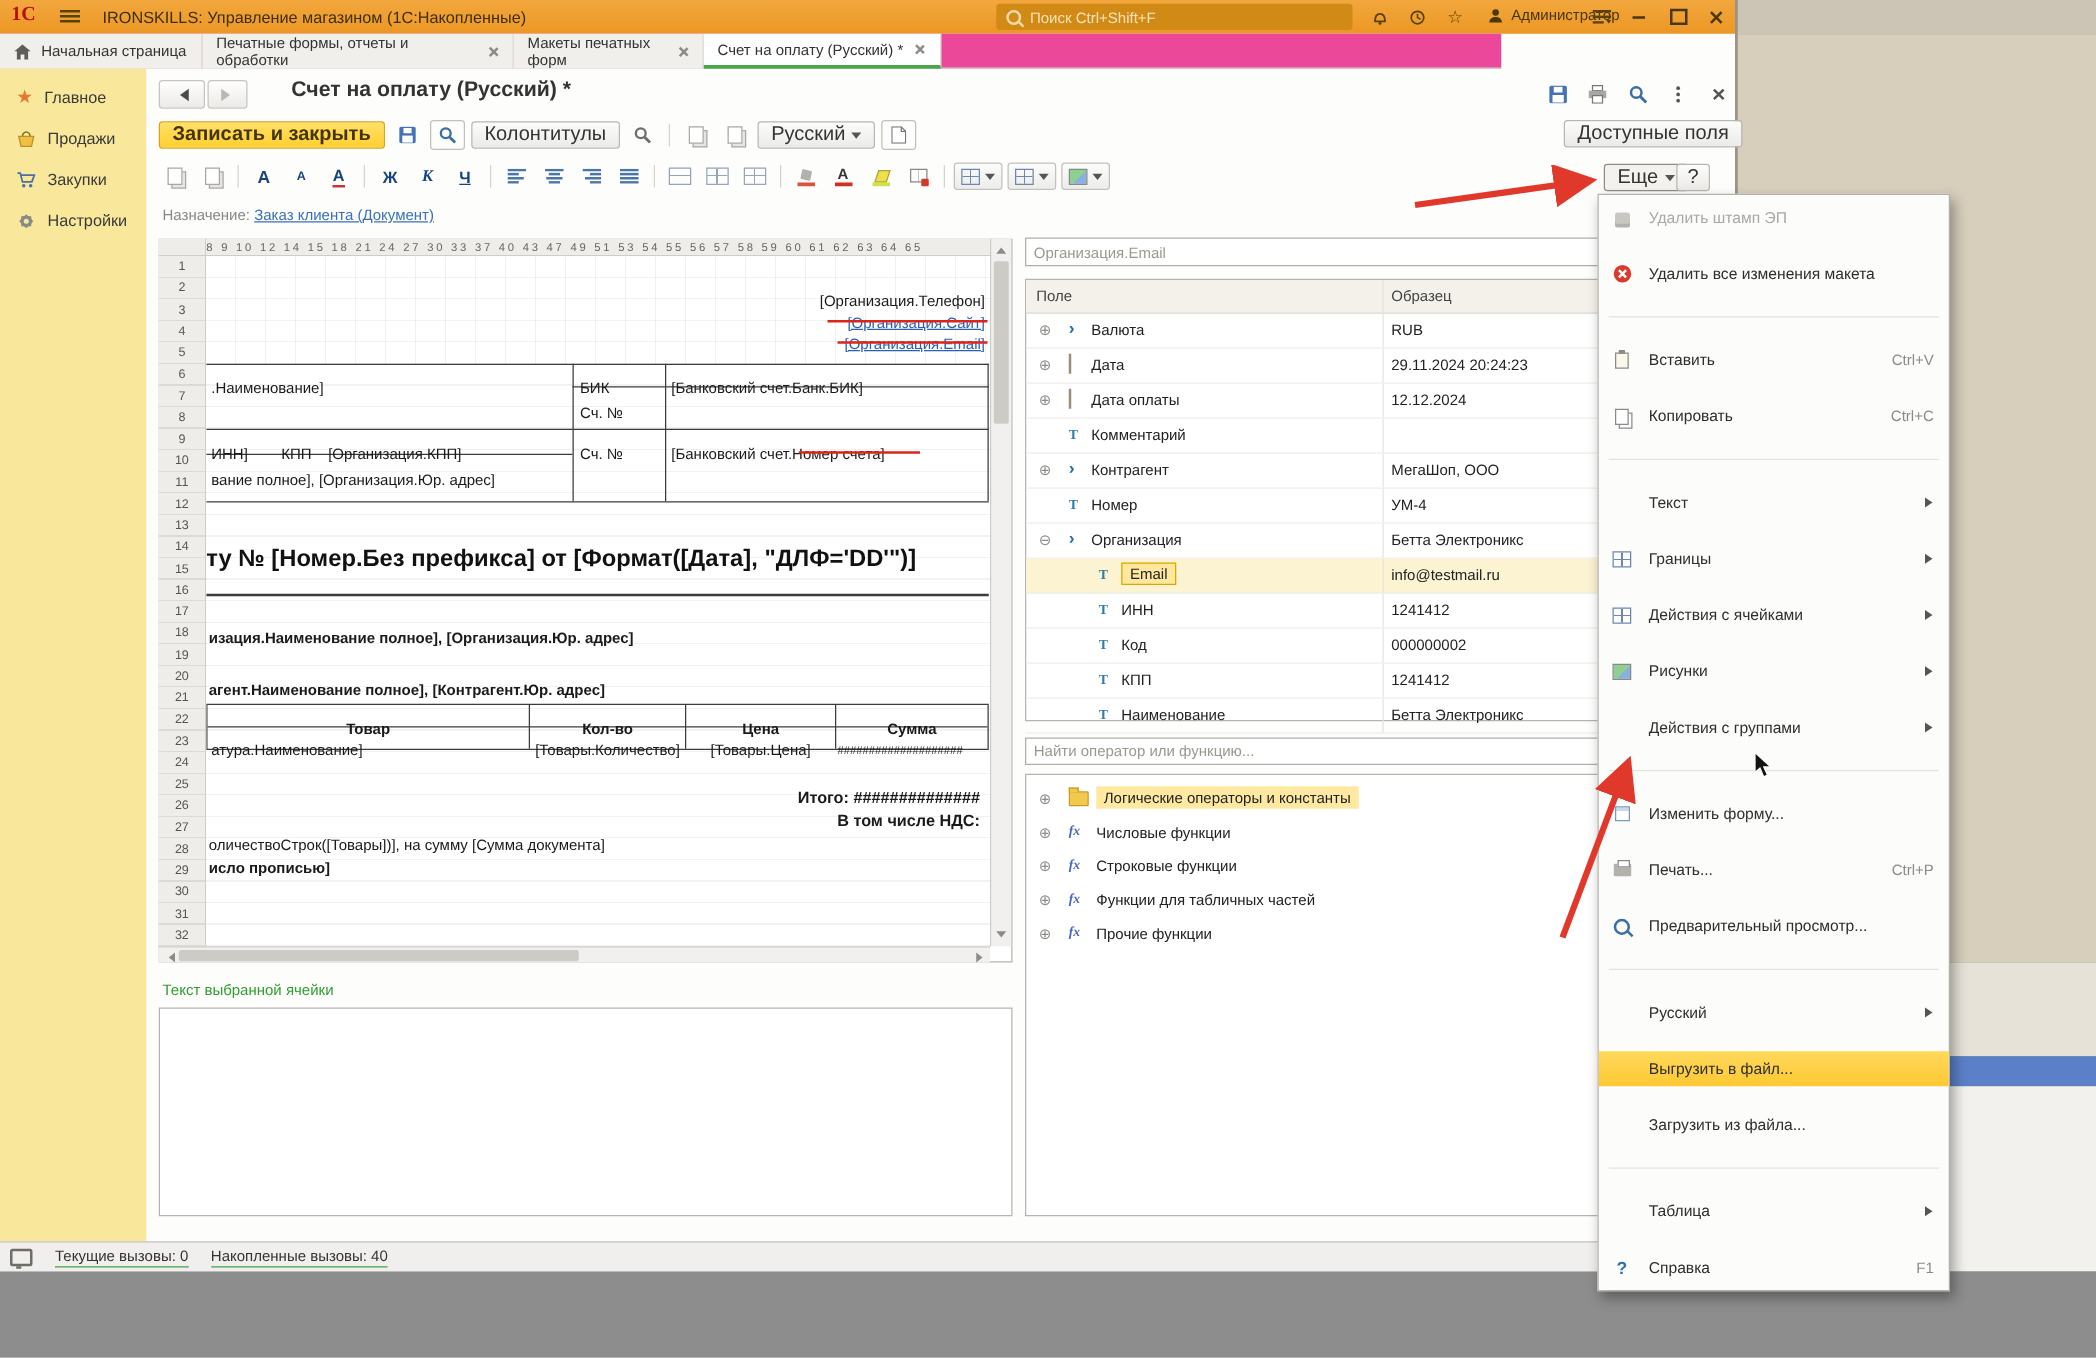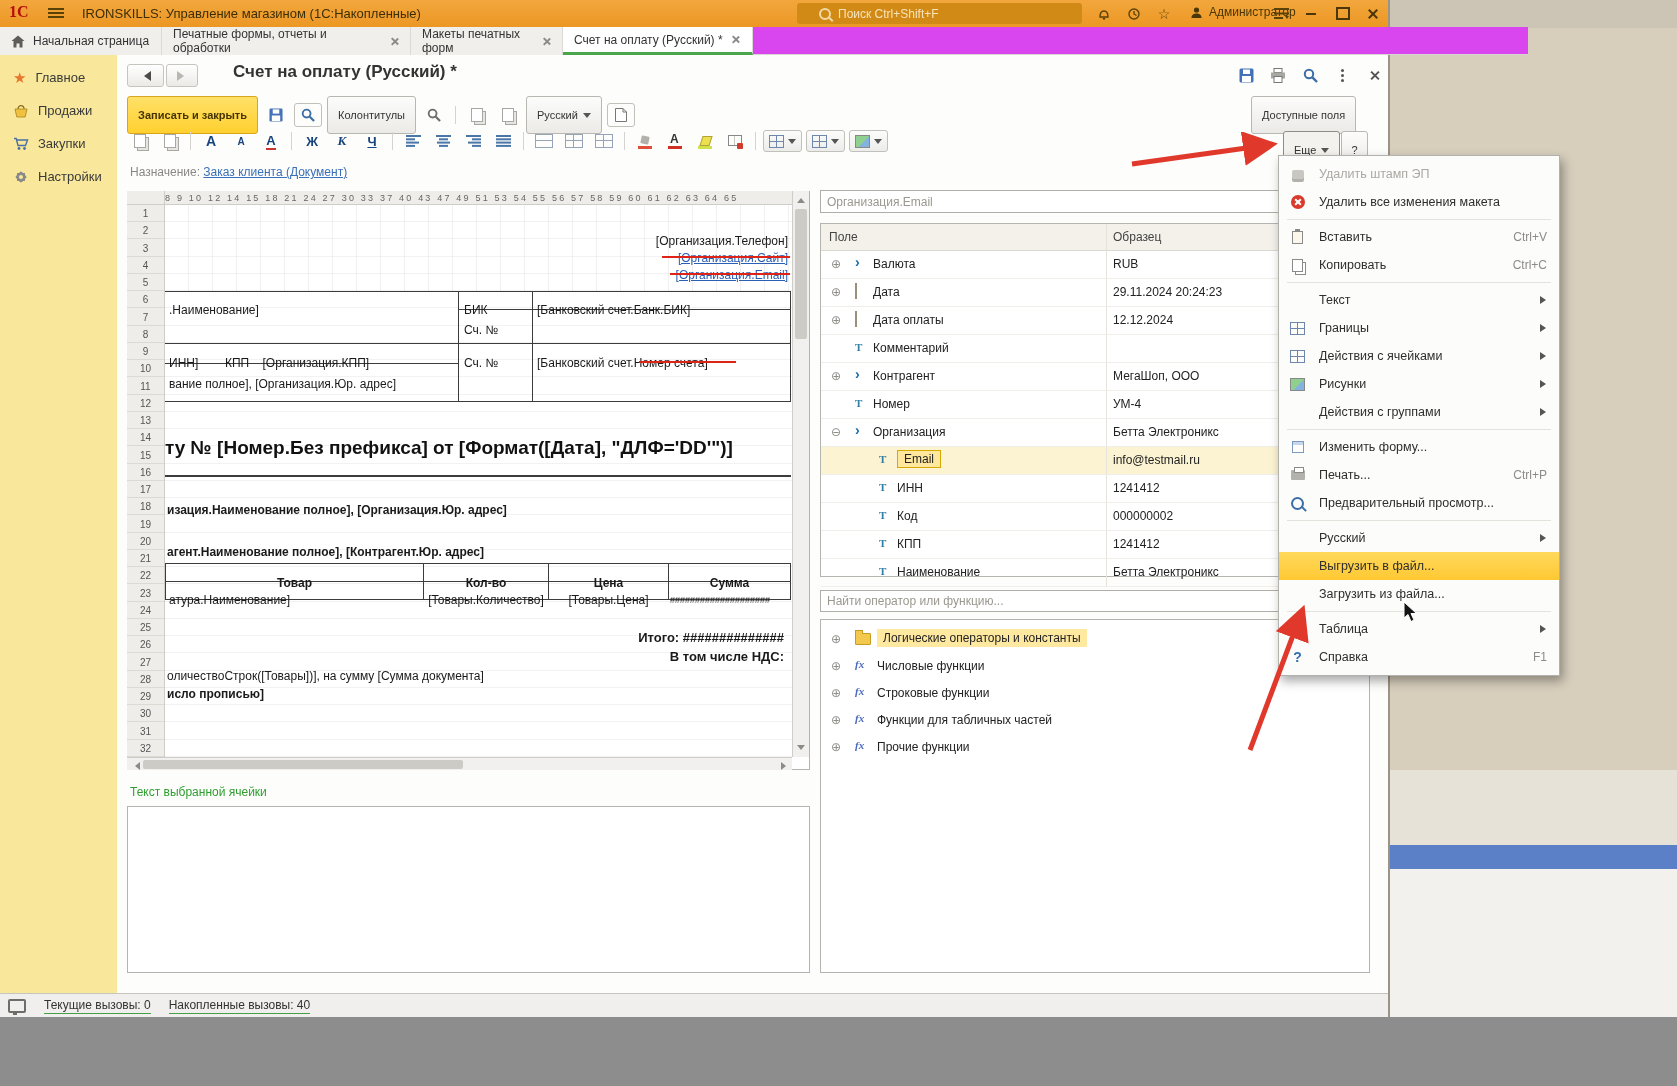--- a/index.html
+++ b/index.html
@@ -11,34 +11,34 @@
   
   .mainbg{position:absolute;left:0;top:0;width:1388px;height:1017px;background:#fdfdfc;}
   .win-edge{position:absolute;left:1388px;top:0;width:2px;height:1017px;background:#9b9386;}
 
   
   .titlebar{position:absolute;left:0;top:0;width:1388px;height:27px;background:linear-gradient(#f2a73d,#ec9724);}
   .tb-logo{position:absolute;left:9px;top:3px;font-size:16px;font-weight:bold;color:#b50f0f;font-family:"Liberation Serif",serif;}
   .tb-ham{position:absolute;left:48px;top:8px;width:16px;height:11px;}
   .tb-ham i{display:block;height:2px;background:#5a4206;margin-bottom:2px;}
   .tb-title{position:absolute;left:82px;top:6px;font-size:13px;color:#3d2e07;}
-  .tb-search{position:absolute;left:797px;top:3px;width:285px;height:21px;background:#d28a17;border-radius:3px;color:#f8e3b8;display:flex;align-items:center;gap:7px;padding:0 22px;box-sizing:border-box;}
+  .tb-search{position:absolute;left:797px;top:3px;width:285px;height:21px;background:#d28a17;border-radius:3px;color:#f8e3b8;display:flex;align-items:center;gap:7px;padding:0 8px;box-sizing:border-box;}
   .tb-zoomlight{width:8px;height:8px;border:2px solid #f3d9a6;border-radius:50%;position:relative;flex:0 0 auto;}
   .tb-zoomlight::after{content:"";position:absolute;width:2px;height:5px;background:#f3d9a6;right:-3px;bottom:-4px;transform:rotate(-45deg);}
   .tb-ic{position:absolute;top:4px;width:22px;height:19px;display:flex;align-items:center;justify-content:center;color:#5a4206;}
   .tb-user{position:absolute;left:1190px;top:5px;display:flex;align-items:center;gap:6px;color:#4a3606;font-size:12px;}
   .wbtn{position:absolute;top:0;width:30px;height:27px;display:flex;align-items:center;justify-content:center;}
   .min-g{width:10px;height:2px;background:#4a3606;}
   .max-g{width:10px;height:9px;border:2px solid #4a3606;}
   .x-g{position:relative;width:12px;height:12px;}
   .x-g::before,.x-g::after{content:"";position:absolute;left:5px;top:0;width:2px;height:12px;background:#4a3606;}
   .x-g::before{transform:rotate(45deg);} .x-g::after{transform:rotate(-45deg);}
 
   
-  .tabbar{position:absolute;left:0;top:27px;width:1528px;height:28px;background:#d946ef;border-bottom:1px solid #d8d6d2;box-sizing:border-box;}
+  .tabbar{position:absolute;left:0;top:27px;width:1201px;height:28px;background:#ec4899;border-bottom:1px solid #d8d6d2;box-sizing:border-box;}
   .tab{position:absolute;top:0;height:28px;display:flex;align-items:center;gap:8px;padding:0 11px;box-sizing:border-box;border-right:1px solid #dcdad6;font-size:12px;color:#333;background:#f1efec;}
   .tab.active{background:#fff;border-bottom:3px solid #4ba64b;}
   .xx{position:relative;width:9px;height:9px;flex:0 0 auto;}
   .xx::before,.xx::after{content:"";position:absolute;left:4px;top:0;width:1.5px;height:9px;background:#8d8b86;}
   .xx::before{transform:rotate(45deg);} .xx::after{transform:rotate(-45deg);}
 
   
   .sidebar{position:absolute;left:0;top:55px;width:117px;height:938px;background:#f9e89b;}
   .sb-item{position:absolute;left:0;width:117px;height:33px;display:flex;align-items:center;gap:9px;padding-left:13px;box-sizing:border-box;font-size:13px;color:#3a3a3a;}
   .star-ic{color:#e8762c;font-size:15px;line-height:1;}
@@ -48,21 +48,21 @@
   .arrow-l{width:0;height:0;border:5px solid transparent;border-right:7px solid #4a4a4a;margin-right:2px;}
   .arrow-r{width:0;height:0;border:5px solid transparent;border-left:7px solid #b9b7b2;margin-left:2px;}
   .page-title{position:absolute;left:233px;top:62px;font-size:17px;font-weight:bold;color:#333;}
   .hicons{position:absolute;left:1236px;top:66px;display:flex;gap:12px;align-items:center;}
   .hic{width:20px;height:18px;display:flex;align-items:center;justify-content:center;}
   .dots{width:3px;height:3px;background:#555;border-radius:50%;box-shadow:0 -5px 0 #555,0 5px 0 #555;}
   .x-dark{position:relative;width:11px;height:11px;}
   .x-dark::before,.x-dark::after{content:"";position:absolute;left:5px;top:0;width:2px;height:11px;background:#555;}
   .x-dark::before{transform:rotate(45deg);} .x-dark::after{transform:rotate(-45deg);}
 
-  .btn{height:38px;display:inline-flex;align-items:center;justify-content:center;gap:5px;padding:0 10px;background:linear-gradient(#fcfcfb,#ebeae7);border:1px solid #b9b7b2;border-radius:3px;font-size:11px;color:#333;box-sizing:border-box;}
+  .btn{height:22px;display:inline-flex;align-items:center;justify-content:center;gap:5px;padding:0 10px;background:linear-gradient(#fcfcfb,#ebeae7);border:1px solid #b9b7b2;border-radius:3px;font-size:16px;color:#333;box-sizing:border-box;}
   .btn-yellow{background:linear-gradient(#ffe068,#ffd02f);border-color:#d9a51c;font-weight:bold;color:#453400;}
   .tbtn{width:26px;height:22px;display:flex;align-items:center;justify-content:center;border-radius:3px;}
   .sep-v{width:1px;height:18px;background:#d5d3cf;margin:0 3px;align-self:center;}
   .caret{width:0;height:0;border:4px solid transparent;border-top:5px solid #555;margin-top:4px;}
   .toolrow{position:absolute;display:flex;align-items:center;gap:5px;}
   .fmt{font-size:13px;color:#17447e;font-weight:bold;}
   .fmt.it{font-family:"Liberation Serif",serif;font-style:italic;font-weight:bold;}
   .fmt.un{text-decoration:underline;}
   .Ab{font-weight:bold;color:#17447e;}
   .gdoc{width:10px;height:12px;border:1px solid #a9a7a2;background:#fff;box-shadow:3px 3px 0 -1px #e7e5e1,3px 3px 0 0 #a9a7a2;}
@@ -134,21 +134,21 @@
   .rp-funcs{position:absolute;left:820px;top:619px;width:550px;height:354px;border:1px solid #b6b4ae;box-sizing:border-box;background:#fff;padding-top:6px;}
   .grow{position:relative;height:27px;font-size:12px;}
   .g-fold{position:absolute;left:34px;top:7px;width:14px;height:10px;background:#f2c94c;border:1px solid #c89b25;border-radius:1px;}
   .g-fold::before{content:"";position:absolute;left:-1px;top:-4px;width:6px;height:3px;background:#f2c94c;border:1px solid #c89b25;border-bottom:none;}
   .g-fx{position:absolute;left:34px;top:4px;}
   .g-fx::after{content:"fx";font-style:italic;font-weight:bold;color:#4a69bd;font-size:11px;font-family:"Liberation Serif",serif;}
   .glabel{position:absolute;left:56px;top:6px;}
   .glabel.hl{background:#ffe9a0;padding:2px 6px;top:3px;}
 
   
-  .cmenu{position:absolute;left:1278px;top:155px;width:282px;background:#fcfcfb;border:1px solid #b3b1ac;box-shadow:3px 5px 10px rgba(0,0,0,0.35);padding:4px 0;z-index:50;display:flex;flex-direction:column;box-sizing:border-box;}
+  .cmenu{position:absolute;left:1278px;top:155px;width:282px;background:#fcfcfb;border:1px solid #b3b1ac;box-shadow:3px 5px 10px rgba(0,0,0,0.35);padding:4px 0;z-index:50;display:flex;flex-direction:column;box-sizing:border-box;gap:17px;}
   .mitem{height:28px;flex:0 0 28px;display:flex;align-items:center;position:relative;padding:0 28px 0 40px;font-size:12.5px;color:#2e2e2e;box-sizing:border-box;}
   .mitem.dis{color:#aaa8a3;}
   .mitem.hl{background:linear-gradient(#ffd95c,#fec832);}
   .mi-ic{position:absolute;left:10px;width:17px;height:17px;display:flex;align-items:center;justify-content:center;}
   .mi-short{position:absolute;right:12px;color:#8d8b86;font-size:12px;}
   .mi-arrow{position:absolute;right:9px;top:10px;width:0;height:0;border:4px solid transparent;border-left:6px solid #555;}
   .msep{height:1px;flex:0 0 1px;background:#e4e2dd;margin:3px 8px;}
   .g-stamp{width:12px;height:9px;background:#c9c7c2;border-radius:2px;box-shadow:0 3px 0 0 #b3b1ac;}
   .g-redx{width:14px;height:14px;border-radius:50%;background:#d93a2b;position:relative;}
   .g-redx::before,.g-redx::after{content:"";position:absolute;left:6px;top:3px;width:2px;height:8px;background:#fff;}

